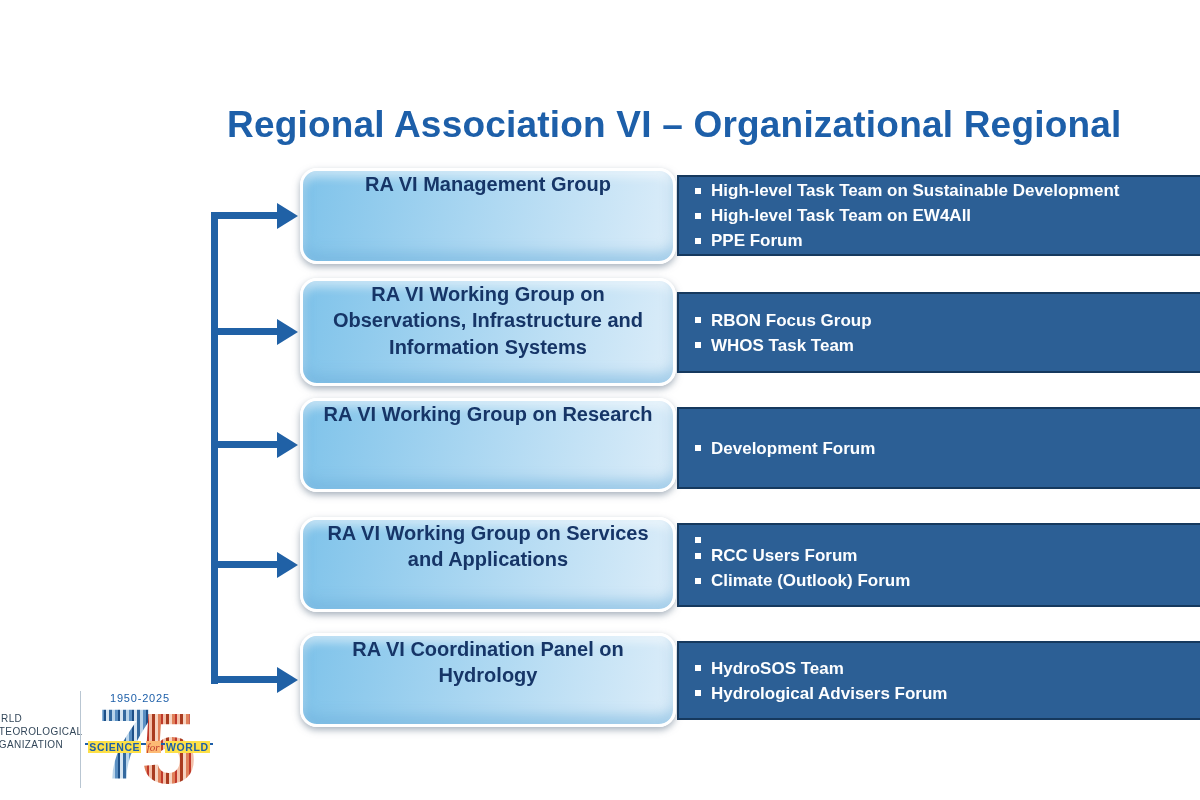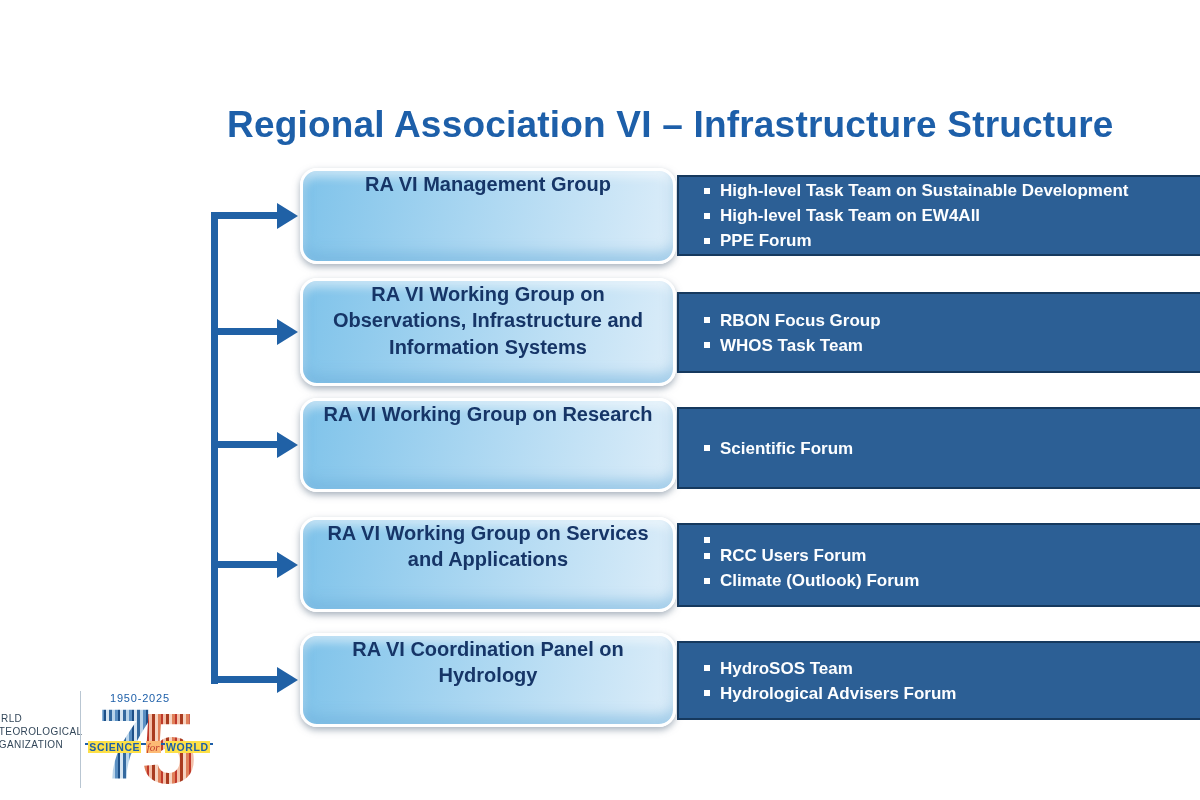--- a/index.html
+++ b/index.html
@@ -36,21 +36,21 @@
   .gbox4{top:517px;height:95px}.gbox5{top:633px;height:94px}
   
   .bar{
     position:absolute;left:677px;width:523px;box-sizing:border-box;
     background:#2c5f95;border:2px solid #16395e;border-right:none;
     display:flex;flex-direction:column;justify-content:center;
     padding-left:14px;overflow:hidden;
   }
   .bar1{top:175px;height:81px}.bar2{top:292px;height:81px}.bar3{top:407px;height:82px}
   .bar4{top:523px;height:84px}.bar5{top:641px;height:79px}
-  .bar ul{list-style:none;margin:9px;padding:0;}
+  .bar ul{list-style:none;margin:0;padding:0;}
   .bar li{
     display:flex;align-items:center;white-space:nowrap;
     color:#fdfeff;font-weight:700;font-size:17px;line-height:25px;
   }
   .blt{width:6px;height:6px;background:#ffffff;margin:0 10px 0 2px;flex:0 0 6px;}
   
   .org-text{
     position:absolute;left:-17px;top:712px;color:#33475a;
     font-size:10px;line-height:13px;letter-spacing:.4px;white-space:nowrap;
   }
@@ -85,21 +85,21 @@
     background:#fde047;color:#1d5fa9;font-weight:700;font-size:10.5px;letter-spacing:.6px;padding:0 1px;
   }
   .tagline .tg-r{
     background:#fdba74;color:#c0392b;font-style:italic;font-size:11px;
     font-family:"Liberation Serif",serif;padding:0 1px;
   }
 </style>
 </head>
 <body>
 
-<h1 class="slide-title">Regional Association VI – Infrastructure Structure</h1>
+<h1 class="slide-title">Regional Association VI – Organizational Regional</h1>
 
 <div class="trunk"></div>
 <div class="branch b1">
     <span class="head"></span>
   </div>
 <div class="branch b2">
     <span class="head"></span>
   </div>
 <div class="branch b3">
     <span class="head"></span>
@@ -147,21 +147,21 @@
   </ul>
 </div>
 
 <div class="gbox gbox3">
   <span>RA VI Working Group on Research</span>
 </div>
 <div class="bar bar3">
   <ul>
     <li>
         <span class="blt"></span>
-        <span>Scientific Forum</span>
+        <span>Development Forum</span>
       </li>
   </ul>
 </div>
 
 <div class="gbox gbox4">
   <span>RA VI Working Group on Services and Applications</span>
 </div>
 <div class="bar bar4">
   <ul>
     <li>

